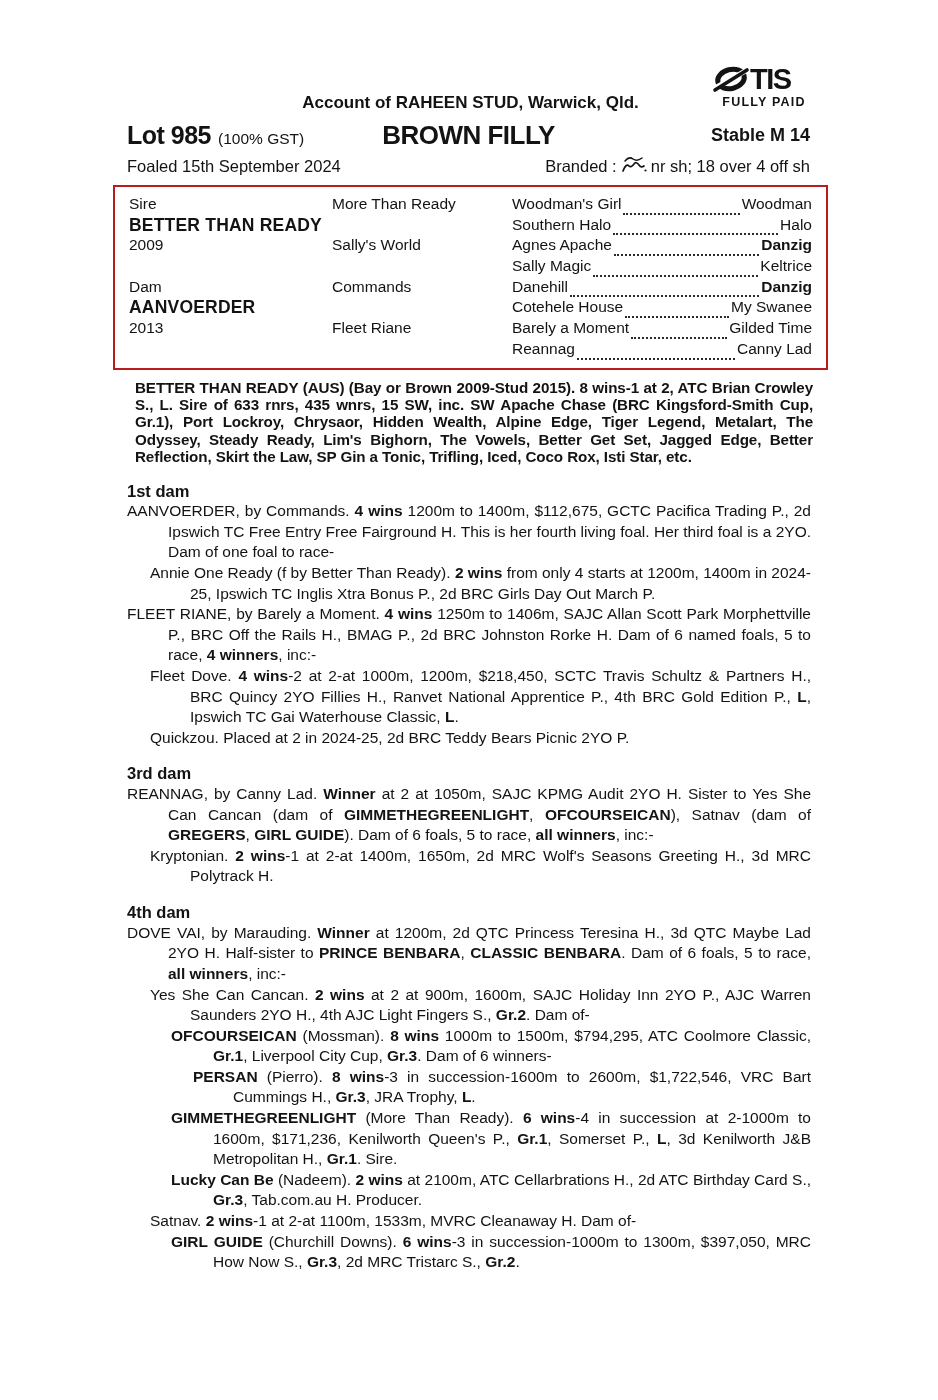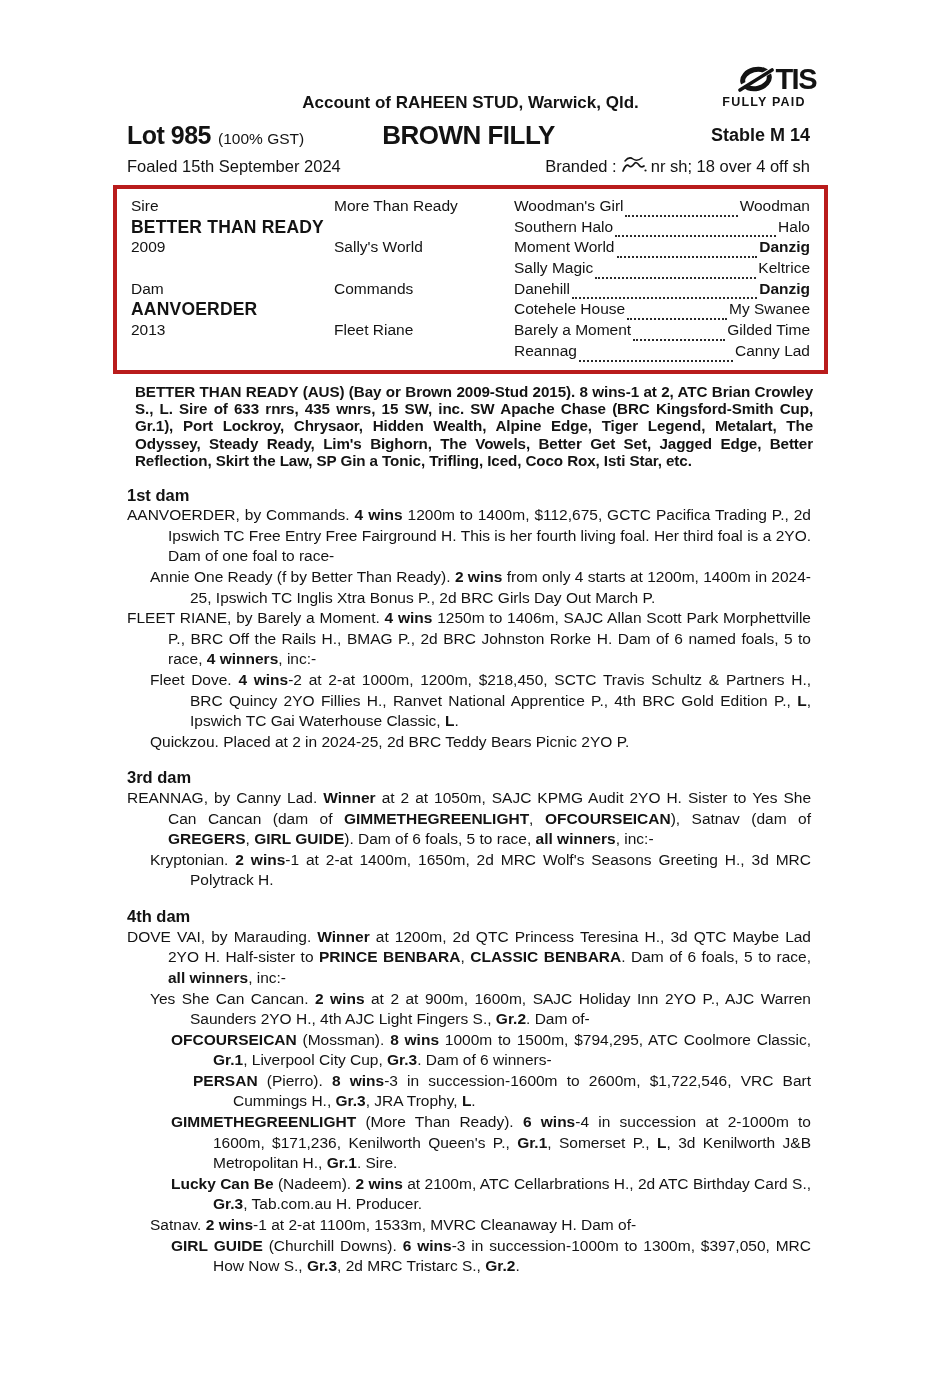--- a/index.html
+++ b/index.html
@@ -2,38 +2,38 @@
 <html><head>
 <meta charset="utf-8">
 <style>
   html,body{margin:0;padding:0;background:#ffffff;}
   body{width:938px;height:1400px;font-family:"Liberation Sans",sans-serif;color:#131313;position:relative;overflow:hidden;}
   .page{box-sizing:border-box;width:938px;height:1400px;padding:66px 110px 0 113px;position:relative;}
   .b{font-weight:bold;}
 
   
   .logo{position:absolute;top:64px;right:122px;width:104px;text-align:center;}
-  .logo-row{display:flex;align-items:center;justify-content:flex-end;}
+  .logo-row{display:flex;align-items:center;justify-content:flex-start;}
   .logo-text{font-weight:bold;font-size:29px;letter-spacing:-1.5px;line-height:28px;}
   .logo-sub{font-weight:bold;font-size:12.5px;letter-spacing:1.2px;margin-top:1px;white-space:nowrap;}
 
   
   .account{margin-top:26px;text-align:center;font-weight:bold;font-size:17px;line-height:22px;}
   .lot-line{display:grid;grid-template-columns:1fr auto 1fr;align-items:baseline;margin-top:6px;padding:0 18px 0 14px;}
   .lot-left{display:flex;align-items:baseline;gap:7px;}
   .lot-num{font-weight:bold;font-size:25px;letter-spacing:-0.5px;}
   .lot-gst{font-size:15.5px;}
   .lot-title{font-weight:bold;font-size:26px;letter-spacing:-0.5px;text-align:center;}
   .lot-stable{font-weight:bold;font-size:18px;text-align:right;align-self:center;}
   .foal-line{display:flex;justify-content:space-between;align-items:baseline;margin-top:5px;padding:0 18px 0 14px;font-size:16.5px;}
   .branded{display:inline-flex;align-items:center;gap:4px;}
   .brand-glyph{position:relative;top:-2px;}
 
   
-  .ped-table{box-sizing:border-box;width:715px;margin-top:9px;border:4px solid #b91c1c;padding:7px 14px 8px 14px;}
+  .ped-table{box-sizing:border-box;width:715px;margin-top:9px;border:2px solid #b91c1c;padding:7px 14px 8px 14px;}
   .ped-half{display:grid;grid-template-columns:203px 180px 1fr;line-height:20.7px;font-size:15.5px;}
   .ped-name{font-weight:bold;font-size:17.5px;letter-spacing:0.2px;white-space:nowrap;}
   .ped-line{height:20.7px;}
   .anc-row{display:flex;height:20.7px;align-items:baseline;}
   .anc-left{white-space:nowrap;}
   .anc-dots{flex:1;min-width:10px;margin:0 2px;align-self:flex-end;height:15px;border-bottom:2px dotted #2a2a2a;}
   .anc-right{white-space:nowrap;}
 
   
   .sire-summary{box-sizing:border-box;margin:9px 8px 0 22px;width:678px;font-weight:bold;font-size:15.2px;line-height:17.4px;text-align:justify;letter-spacing:-0.1px;}
@@ -107,21 +107,21 @@
             <span class="anc-left">Woodman's Girl</span>
             <span class="anc-dots"></span>
             <span class="anc-right">Woodman</span>
           </div>
           <div class="anc-row">
             <span class="anc-left">Southern Halo</span>
             <span class="anc-dots"></span>
             <span class="anc-right">Halo</span>
           </div>
           <div class="anc-row">
-            <span class="anc-left">Moment World</span>
+            <span class="anc-left">Agnes Apache</span>
             <span class="anc-dots"></span>
             <span class="anc-right b">Danzig</span>
           </div>
           <div class="anc-row">
             <span class="anc-left">Sally Magic</span>
             <span class="anc-dots"></span>
             <span class="anc-right">Keltrice</span>
           </div>
         </div>
     </div>

